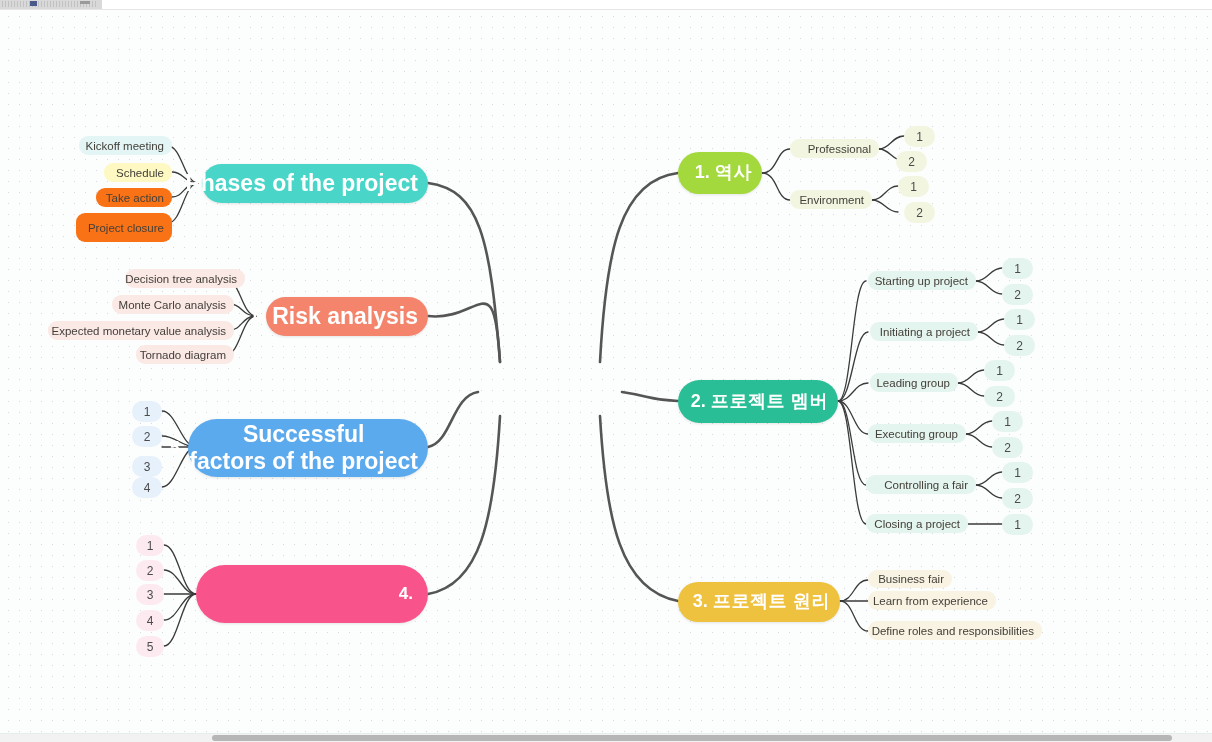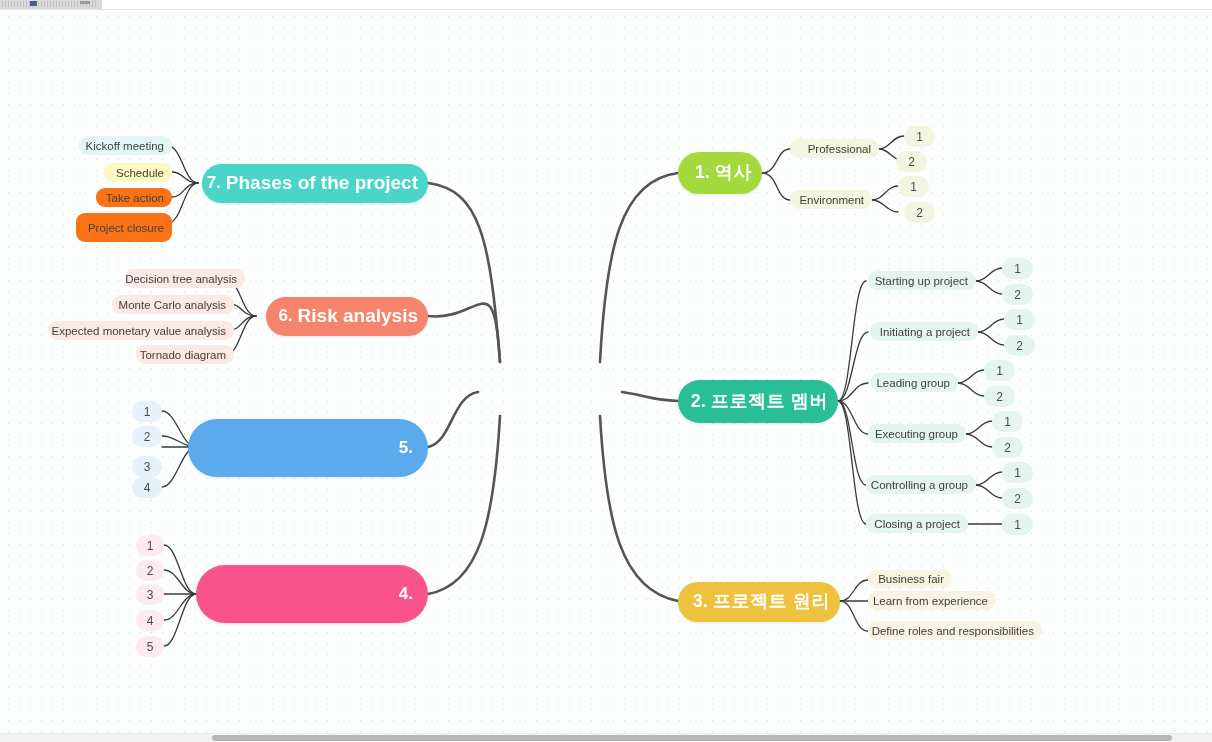--- a/index.html
+++ b/index.html
@@ -141,21 +141,21 @@
     padding: 0 10px;
     text-align: center;
     line-height: 1.18;
   }
   .main-node .num {
     font-size: 17px;
     margin-right: 5px;
     flex: 0 0 auto;
   }
   .main-node .ttl {
-    font-size: 19px;
+    font-size: 23px;
   }
   .main-node.kr .num { font-size: 18px; }
   .main-node.kr .ttl { font-size: 18px; letter-spacing: .6px; }
   .main-node.two-line { flex-direction: row; }
   .main-node.two-line .num { align-self: center; }
 
   .sub-node {
     border-radius: 9px;
     color: #44403a;
     font-size: 11.5px;
@@ -325,21 +325,21 @@
     <span>Executing group</span>
   </div>
   <div class="node leaf-node" style="left:992px; top:411px; width:31px; height:21px; background:#e4f4ee;">
     <span>1</span>
   </div>
   <div class="node leaf-node" style="left:992px; top:437px; width:31px; height:21px; background:#e4f4ee;">
     <span>2</span>
   </div>
 
   <div class="node sub-node" style="left:866px; top:475px; width:110px; height:19px; background:#e4f4ee;">
-    <span>Controlling a group</span>
+    <span>Controlling a fair</span>
   </div>
   <div class="node leaf-node" style="left:1002px; top:462px; width:31px; height:21px; background:#e4f4ee;">
     <span>1</span>
   </div>
   <div class="node leaf-node" style="left:1002px; top:488px; width:31px; height:21px; background:#e4f4ee;">
     <span>2</span>
   </div>
 
   <div class="node sub-node" style="left:866px; top:514px; width:102px; height:19px; background:#e4f4ee;">
     <span>Closing a project</span>
@@ -378,20 +378,24 @@
   </div>
   <div class="node leaf-node" style="left:136px; top:610px; width:28px; height:21px; background:#fdeaf0;">
     <span>4</span>
   </div>
   <div class="node leaf-node" style="left:136px; top:636px; width:28px; height:21px; background:#fdeaf0;">
     <span>5</span>
   </div>
 
   <div class="node main-node two-line" style="left:188px; top:419px; width:240px; height:58px; background:#5CAAEE;">
     <span class="num">5.</span>
+    <span class="ttl">
+      <span>Successful</span><br>
+      <span>factors of the project</span>
+    </span>
   </div>
 
   <div class="node leaf-node" style="left:132px; top:401px; width:30px; height:21px; background:#e6f1fb;">
     <span>1</span>
   </div>
   <div class="node leaf-node" style="left:132px; top:426px; width:30px; height:21px; background:#e6f1fb;">
     <span>2</span>
   </div>
   <div class="node leaf-node" style="left:132px; top:456px; width:30px; height:21px; background:#e6f1fb;">
     <span>3</span>

